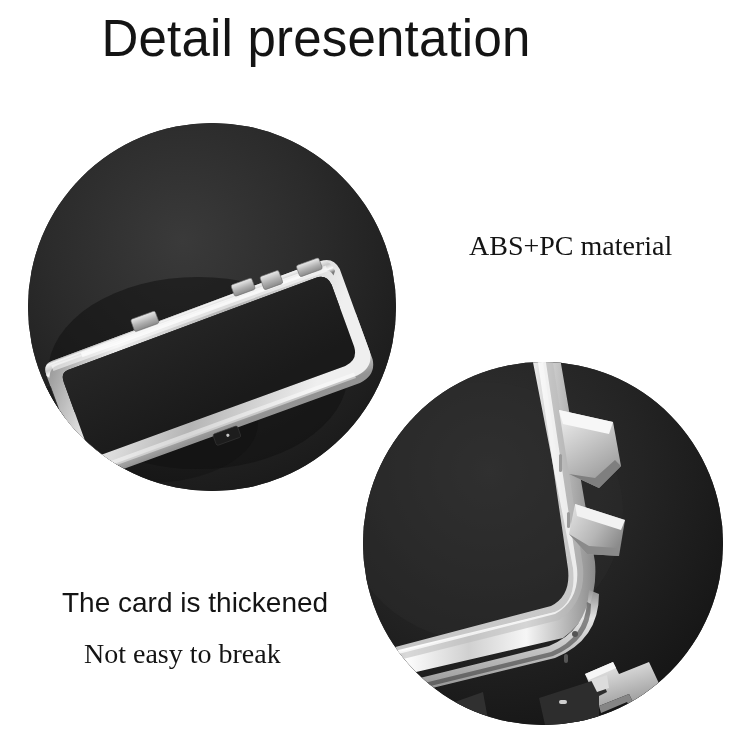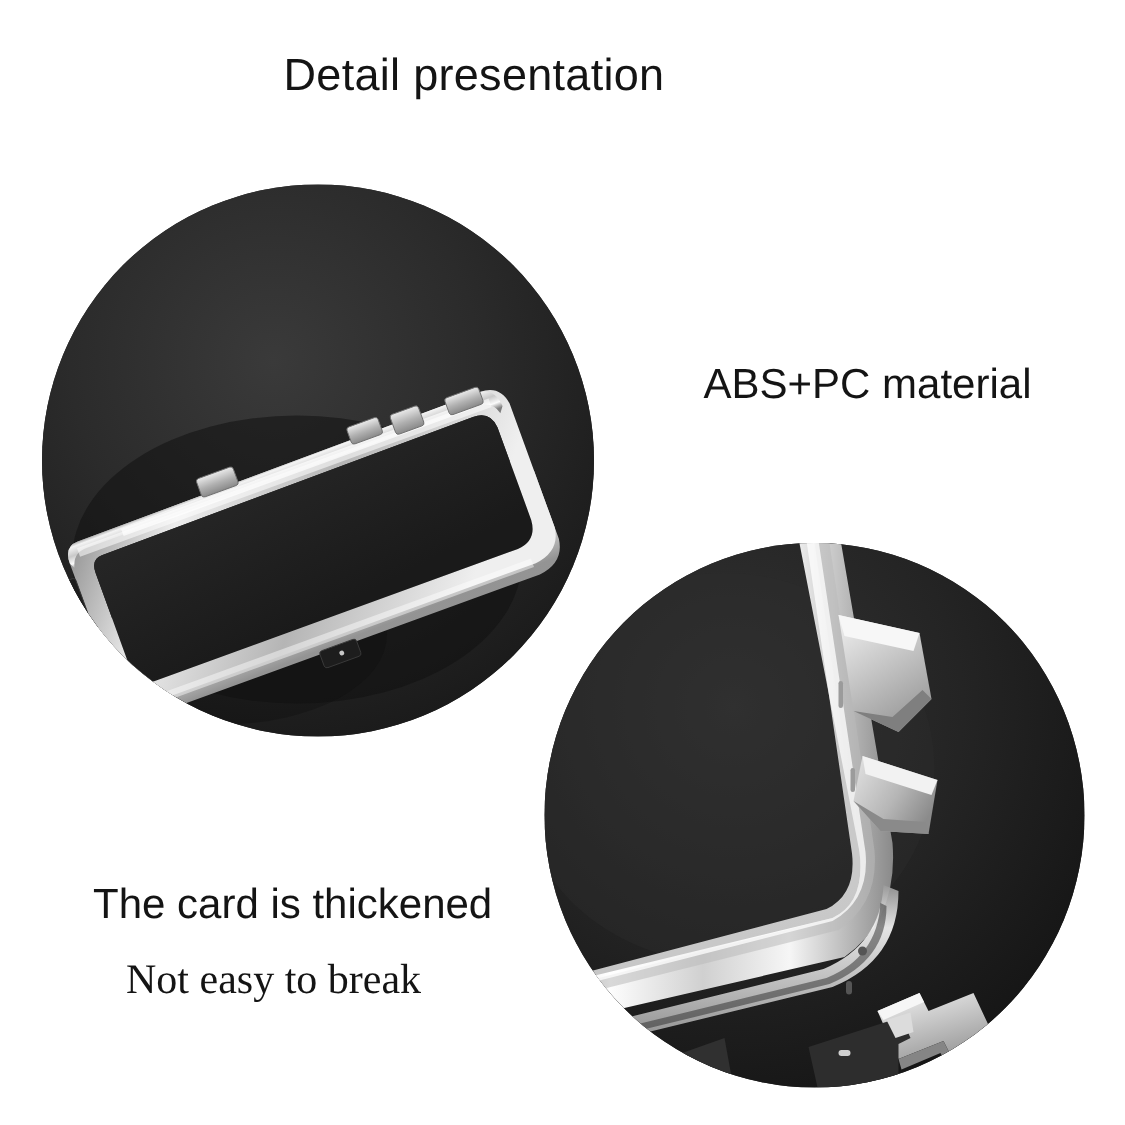--- a/index.html
+++ b/index.html
@@ -16,39 +16,39 @@
     width: 750px;
     height: 750px;
     background: #ffffff;
     overflow: hidden;
   }
 
   
   .page-title {
     position: absolute;
     left: 0;
-    top: 22px;
+    top: 10px;
     width: 632px;
     text-align: center;
-    font-size: 30px;
+    font-size: 51px;
     line-height: 58px;
     color: #141414;
     letter-spacing: 0.2px;
     white-space: nowrap;
   }
 
   
   .caption {
     position: absolute;
     color: #141414;
     font-size: 28px;
     line-height: 34px;
     white-space: nowrap;
   }
-  .caption-material { left: 469px; top: 239px; }
+  .caption-material { left: 469px; top: 229px; font-family: Liberation Serif, serif; }
   .caption-thick    { left: 62px;  top: 586px; }
   .caption-break    { left: 84px;  top: 637px; font-family: Liberation Serif, serif; }
 
   
   .photo {
     position: absolute;
     border-radius: 50%;
     overflow: hidden;
     background: #232323;
   }

